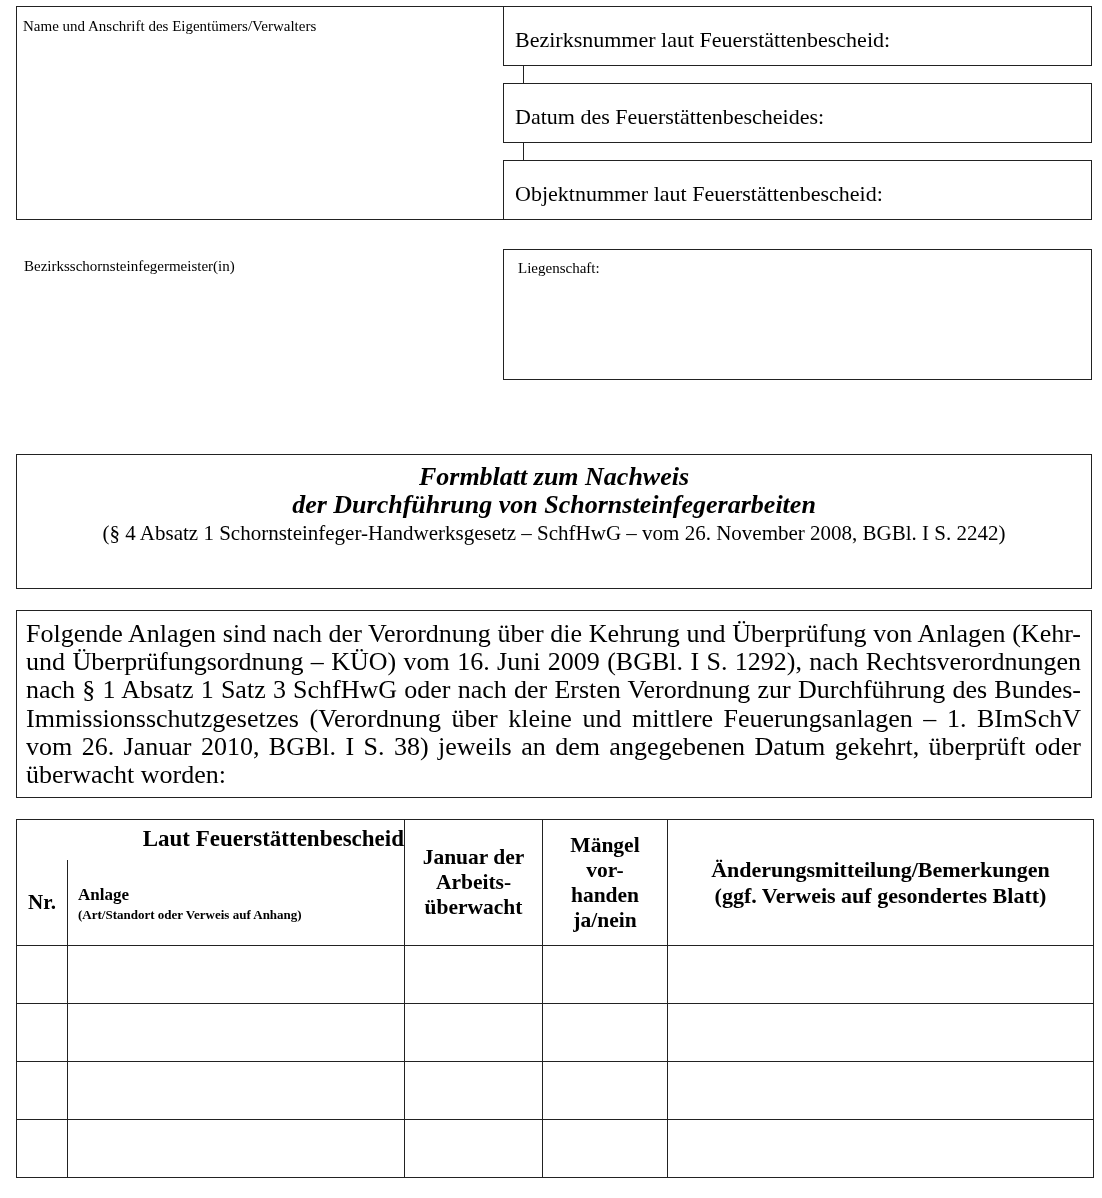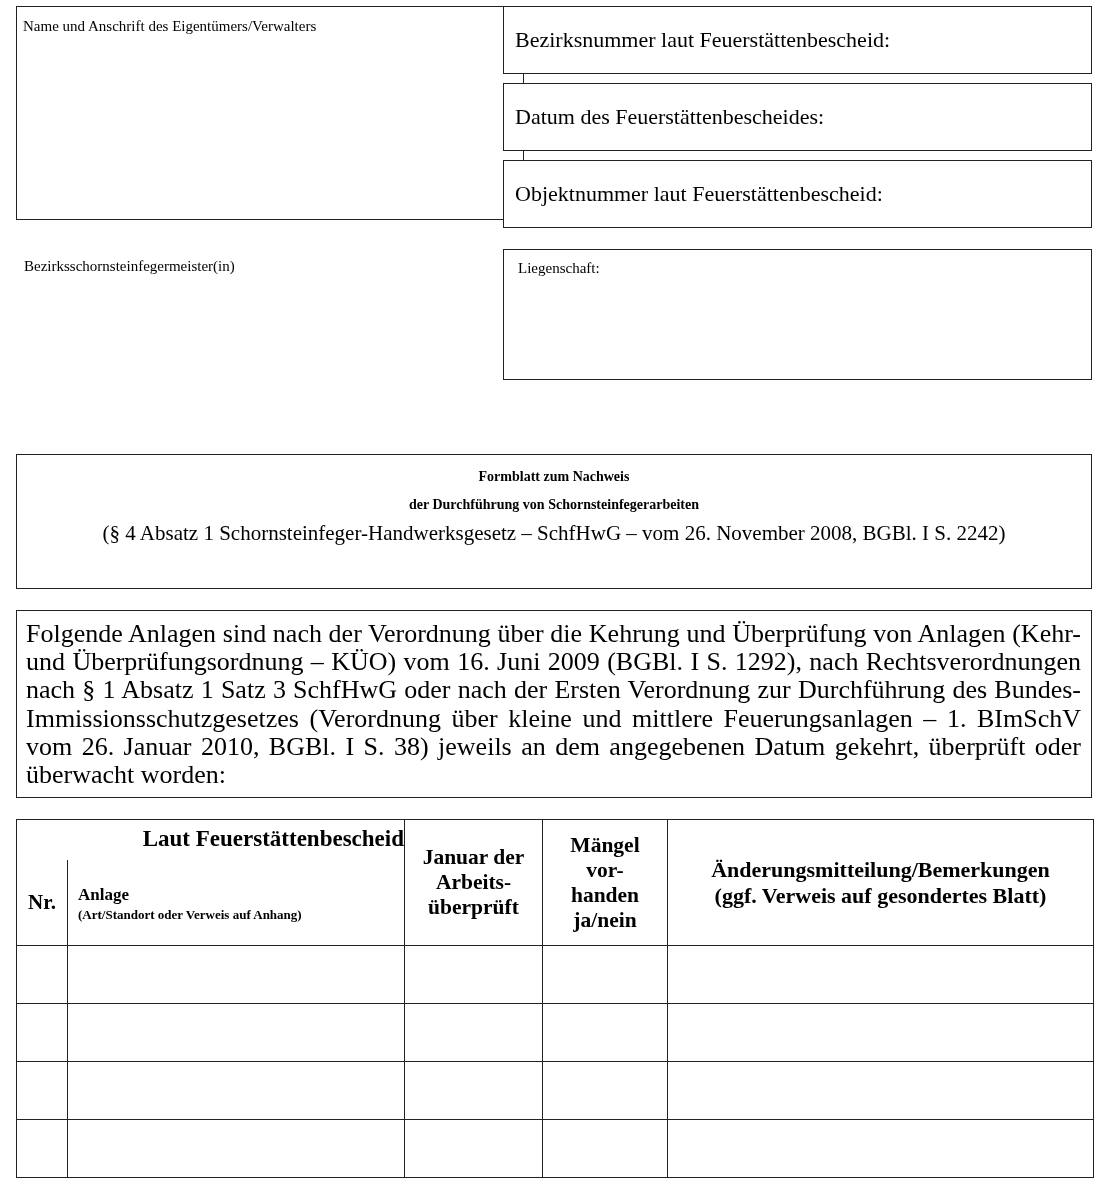--- a/index.html
+++ b/index.html
@@ -7,33 +7,33 @@
       width: 1102px; height: 1198px; position: relative; overflow: hidden;
       font-family: "Liberation Serif", "DejaVu Serif", serif; color: #000;
     }
     .box { position: absolute; border: 1.5px solid #222; box-sizing: border-box; background: #fff; }
     .small-label { font-size: 15px; line-height: 18px; }
     .med-label { font-size: 22px; line-height: 26px; }
 
     #owner-box { left: 16px; top: 6px; width: 508px; height: 214px; }
     #owner-box .small-label { position: absolute; left: 6px; top: 10px; }
 
-    .info-box { left: 503px; width: 589px; height: 68px; }
+    .info-box { left: 503px; width: 589px; height: 60px; }
     .info-box .med-label { position: absolute; left: 11px; top: 20px; }
     #district-box { top: 6px; }
     #date-box { top: 83px; }
     #object-box { top: 160px; }
 
     #sweep-label { position: absolute; left: 24px; top: 257px; }
 
     #property-box { left: 503px; top: 249px; width: 589px; height: 131px; }
     #property-box .small-label { position: absolute; left: 14px; top: 9px; }
 
     #title-box { left: 16px; top: 454px; width: 1076px; height: 135px; text-align: center; }
-    #title-box .title-line { font-weight: bold; font-size: 14px; line-height: 28px; }
+    #title-box .title-line { font-weight: bold; font-size: 26px; line-height: 28px; font-style: italic; }
     #title-box .law-ref { font-size: 21px; line-height: 28px; padding: 0 30px; }
     #title-box .inner { padding-top: 8px; }
 
     #intro-box { left: 16px; top: 610px; width: 1076px; height: 188px; }
     #intro-box p {
       margin: 0; padding: 9px 10px 0 9px; font-size: 26px; line-height: 28.2px;
       text-align: justify;
     }
 
     #work-table {
@@ -98,21 +98,21 @@
     <col style="width:138px">
     <col style="width:125px">
     <col style="width:426px">
   </colgroup>
   <tbody>
       <tr>
     <th colspan="2" class="hdr-group">Laut Feuerstättenbescheid</th>
     <th rowspan="2" class="hdr-col">
       <span>Januar der</span><br>
       <span>Arbeits-</span><br>
-      <span>überprüft</span>
+      <span>überwacht</span>
     </th>
     <th rowspan="2" class="hdr-col">
       <span>Mängel</span><br>
       <span>vor-</span><br>
       <span>handen</span><br>
       <span>ja/nein</span>
     </th>
     <th rowspan="2" class="hdr-remarks">
       <span>Änderungsmitteilung/Bemerkungen</span><br>
       <span>(ggf. Verweis auf gesondertes Blatt)</span>

